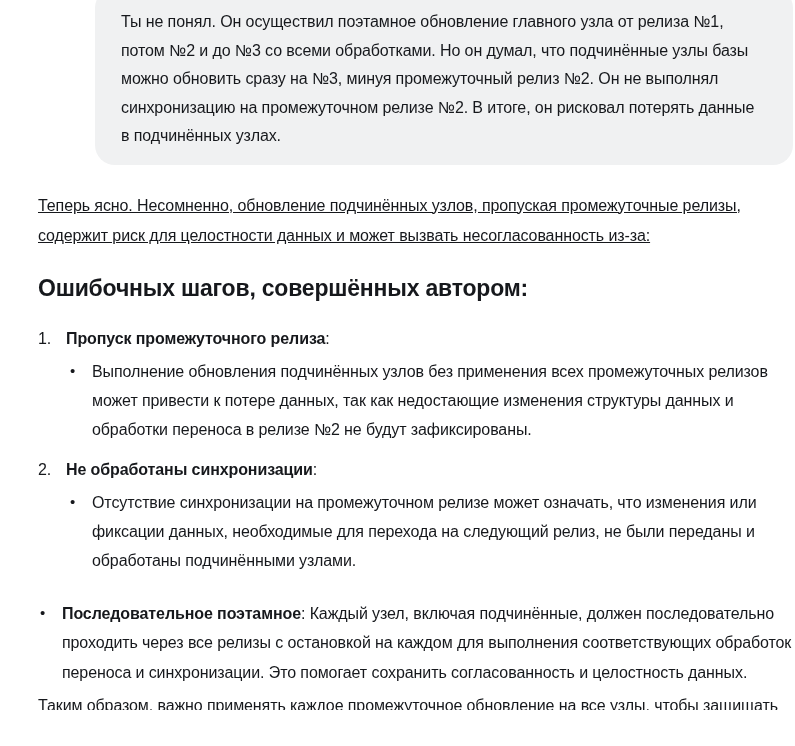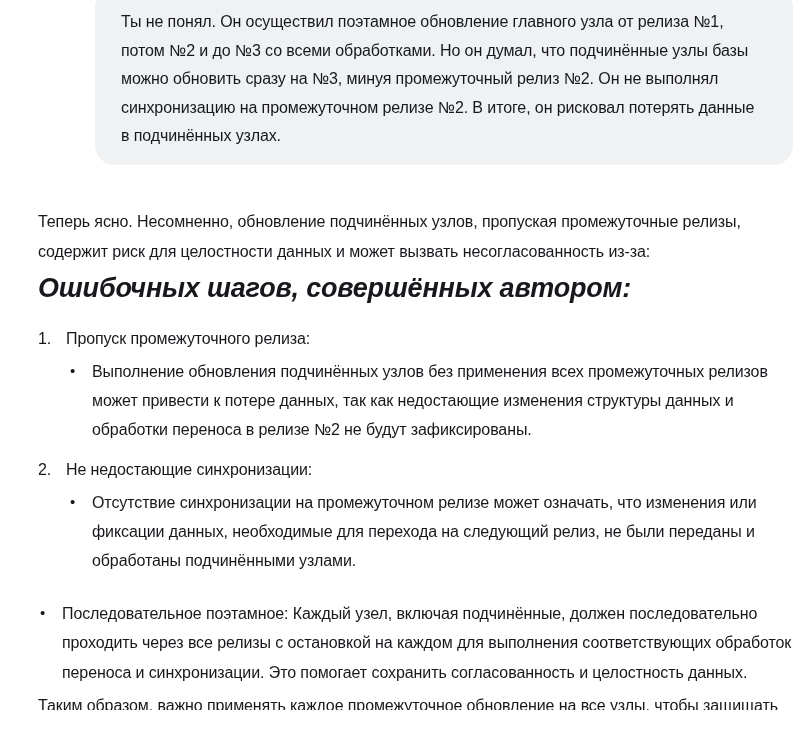--- a/index.html
+++ b/index.html
@@ -27,30 +27,30 @@
     font-size: 16px;
     line-height: 28.5px;
     color: #16181c;
   }
   
   .assistant {
     padding: 0 2px 0 38px;
     font-size: 16px;
   }
   .assistant p.intro {
-    margin-top: 42px;
+    margin-top: 26px;
     line-height: 30px;
+    text-decoration: underline;
   }
   h3.md-h3 {
-    margin-top: 8px;
-    font-size: 27px;
+    margin-top: 24px;
+    font-size: 23px;
     line-height: 26px;
     font-weight: 700;
     letter-spacing: -0.2px;
-    font-style: italic;
   }
   ol.md-ol {
     list-style: none;
     margin-top: 24px;
   }
   ol.md-ol > li {
     position: relative;
     padding-left: 28px;
   }
   ol.md-ol > li + li { margin-top: 12px; }
@@ -81,21 +81,21 @@
     padding-left: 22px;
     margin-left: 2px;
     line-height: 29.5px;
   }
   .ul-bullet {
     position: absolute;
     left: 0;
     top: -1px;
     font-size: 15px;
   }
-  b, strong, .bold { font-weight: 400; }
+  b, strong, .bold { font-weight: 700; }
   p.closing {
     margin-top: 4px;
     line-height: 30px;
   }
 </style>
 </head>
 <body>
 
 <div class="chat">
 
@@ -118,21 +118,21 @@
         <ul class="md-ul-nested">
           <li>
             <span class="ul-bullet">•</span>
             <span>Выполнение обновления подчинённых узлов без применения всех промежуточных релизов может привести к потере данных, так как недостающие изменения структуры данных и обработки переноса в релизе №2 не будут зафиксированы.</span>
           </li>
         </ul>
       </li>
       <li>
         <span class="ol-marker">2.</span>
         <div class="li-term-line">
-          <span class="bold">Не недостающие синхронизации</span><span>:</span>
+          <span class="bold">Не обработаны синхронизации</span><span>:</span>
         </div>
         <ul class="md-ul-nested">
           <li>
             <span class="ul-bullet">•</span>
             <span>Отсутствие синхронизации на промежуточном релизе может означать, что изменения или фиксации данных, необходимые для перехода на следующий релиз, не были переданы и обработаны подчинёнными узлами.</span>
           </li>
         </ul>
       </li>
     </ol>
 

